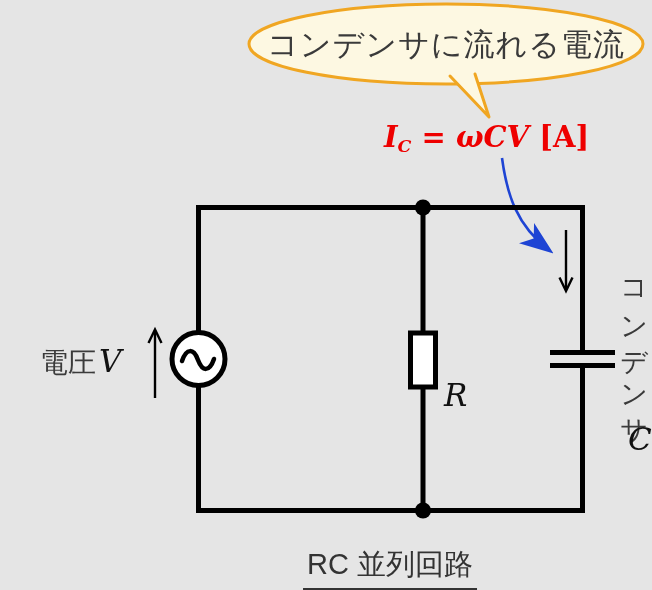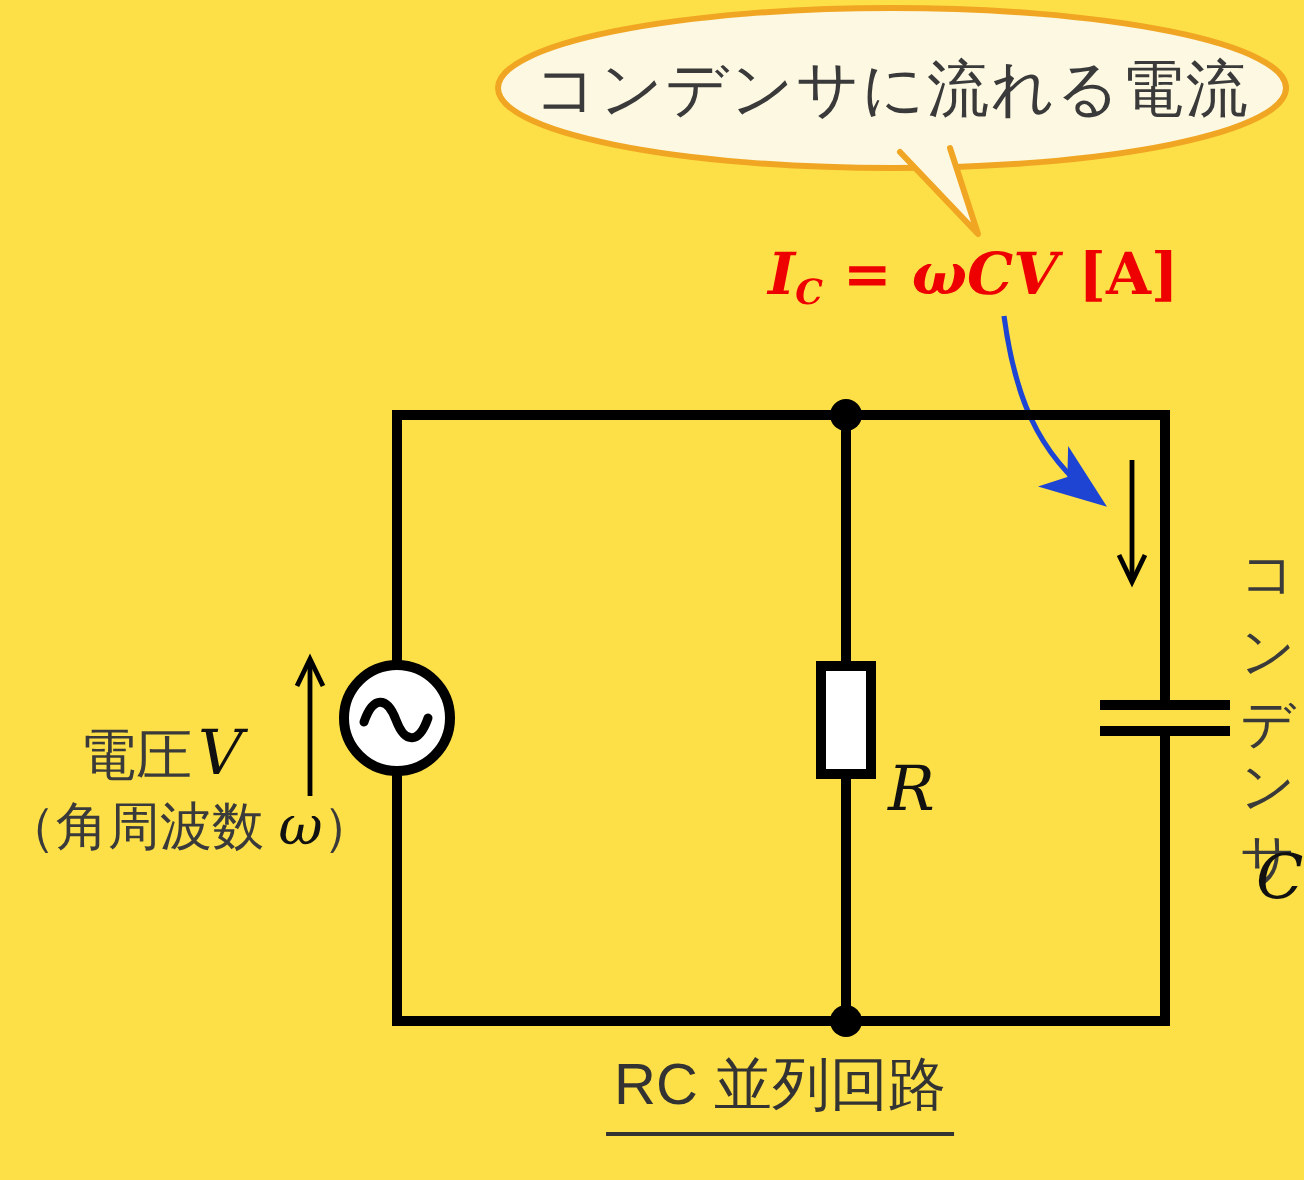--- a/index.html
+++ b/index.html
@@ -1,44 +1,44 @@
 <!DOCTYPE html>
 <html><head>
 <meta charset="utf-8">
 <style>
   html,body{margin:0;padding:0;background:#ffffff;}
   #stage{
-    position:relative;width:652px;height:590px;background:#fde047;overflow:hidden;
+    position:relative;width:652px;height:590px;background:#e5e5e5;overflow:hidden;
     font-family:"Liberation Sans",sans-serif;
   }
   #stage svg{position:absolute;left:0;top:0;}
   .lbl{position:absolute;color:#3a3a3a;white-space:nowrap;}
   .callout-text{
     left:446px;top:45px;transform:translate(-50%,-50%);
     font-size:31px;letter-spacing:1px;color:#3a3a3a;
   }
   .formula{
     left:384px;top:119px;font-family:"DejaVu Serif",serif;
     font-style:italic;font-weight:bold;color:#ee0000;font-size:29px;line-height:36px;
   }
   .formula .sub{font-size:0.6em;vertical-align:-0.28em;letter-spacing:0;}
   .formula .up{font-style:normal;}
   .math{font-family:"DejaVu Serif",serif;font-style:italic;color:#111111;}
-  .voltage{left:40px;top:359px;font-size:28px;}
+  .voltage{left:40px;top:343px;font-size:28px;}
   .voltage .math{font-size:31px;margin-left:3px;}
   .freq{left:2px;top:396px;font-size:26px;}
   .freq .math{font-size:27px;}
   .res-label{left:445px;top:306px;width:32px;font-size:28px;line-height:35px;
     word-break:break-all;white-space:normal;}
   .res-sym{left:444px;top:377px;font-size:31px;}
   .cap-label{left:618px;top:264px;font-size:27px;line-height:32px;
     writing-mode:vertical-rl;text-orientation:upright;letter-spacing:3px;white-space:normal;}
   .cap-sym{left:628px;top:421px;font-size:31px;}
   .caption{
-    left:390px;top:523px;transform:translateX(-50%);
+    left:390px;top:545px;transform:translateX(-50%);
     font-size:29px;color:#333333;border-bottom:2px solid #333333;padding:0 4px 3px 4px;
   }
 </style>
 </head>
 <body>
 
 <div id="stage">
 
   <svg width="652" height="590" viewBox="0 0 652 590">
     <defs>
@@ -86,21 +86,20 @@
       <path d="M 559.5 277.5 L 566 291 L 572.5 277.5" fill="none" stroke="#000000" stroke-width="2.4"></path>
     </g>
   </svg>
 
   <div class="lbl callout-text">コンデンサに流れる電流</div>
 
   <div class="lbl formula"><span>I</span><span class="sub">C</span><span class="up"> = </span><span>ωCV</span><span class="up"> [A]</span></div>
 
   <div class="lbl voltage"><span>電圧</span><span class="math">V</span></div>
 
-  <div class="lbl freq"><span>（角周波数 </span><span class="math">ω</span><span>）</span></div>
 
   <div class="lbl res-sym math">R</div>
 
   <div class="lbl cap-label">コンデンサ</div>
   <div class="lbl cap-sym math">C</div>
 
   <div class="lbl caption">RC 並列回路</div>
 
 </div>
 

